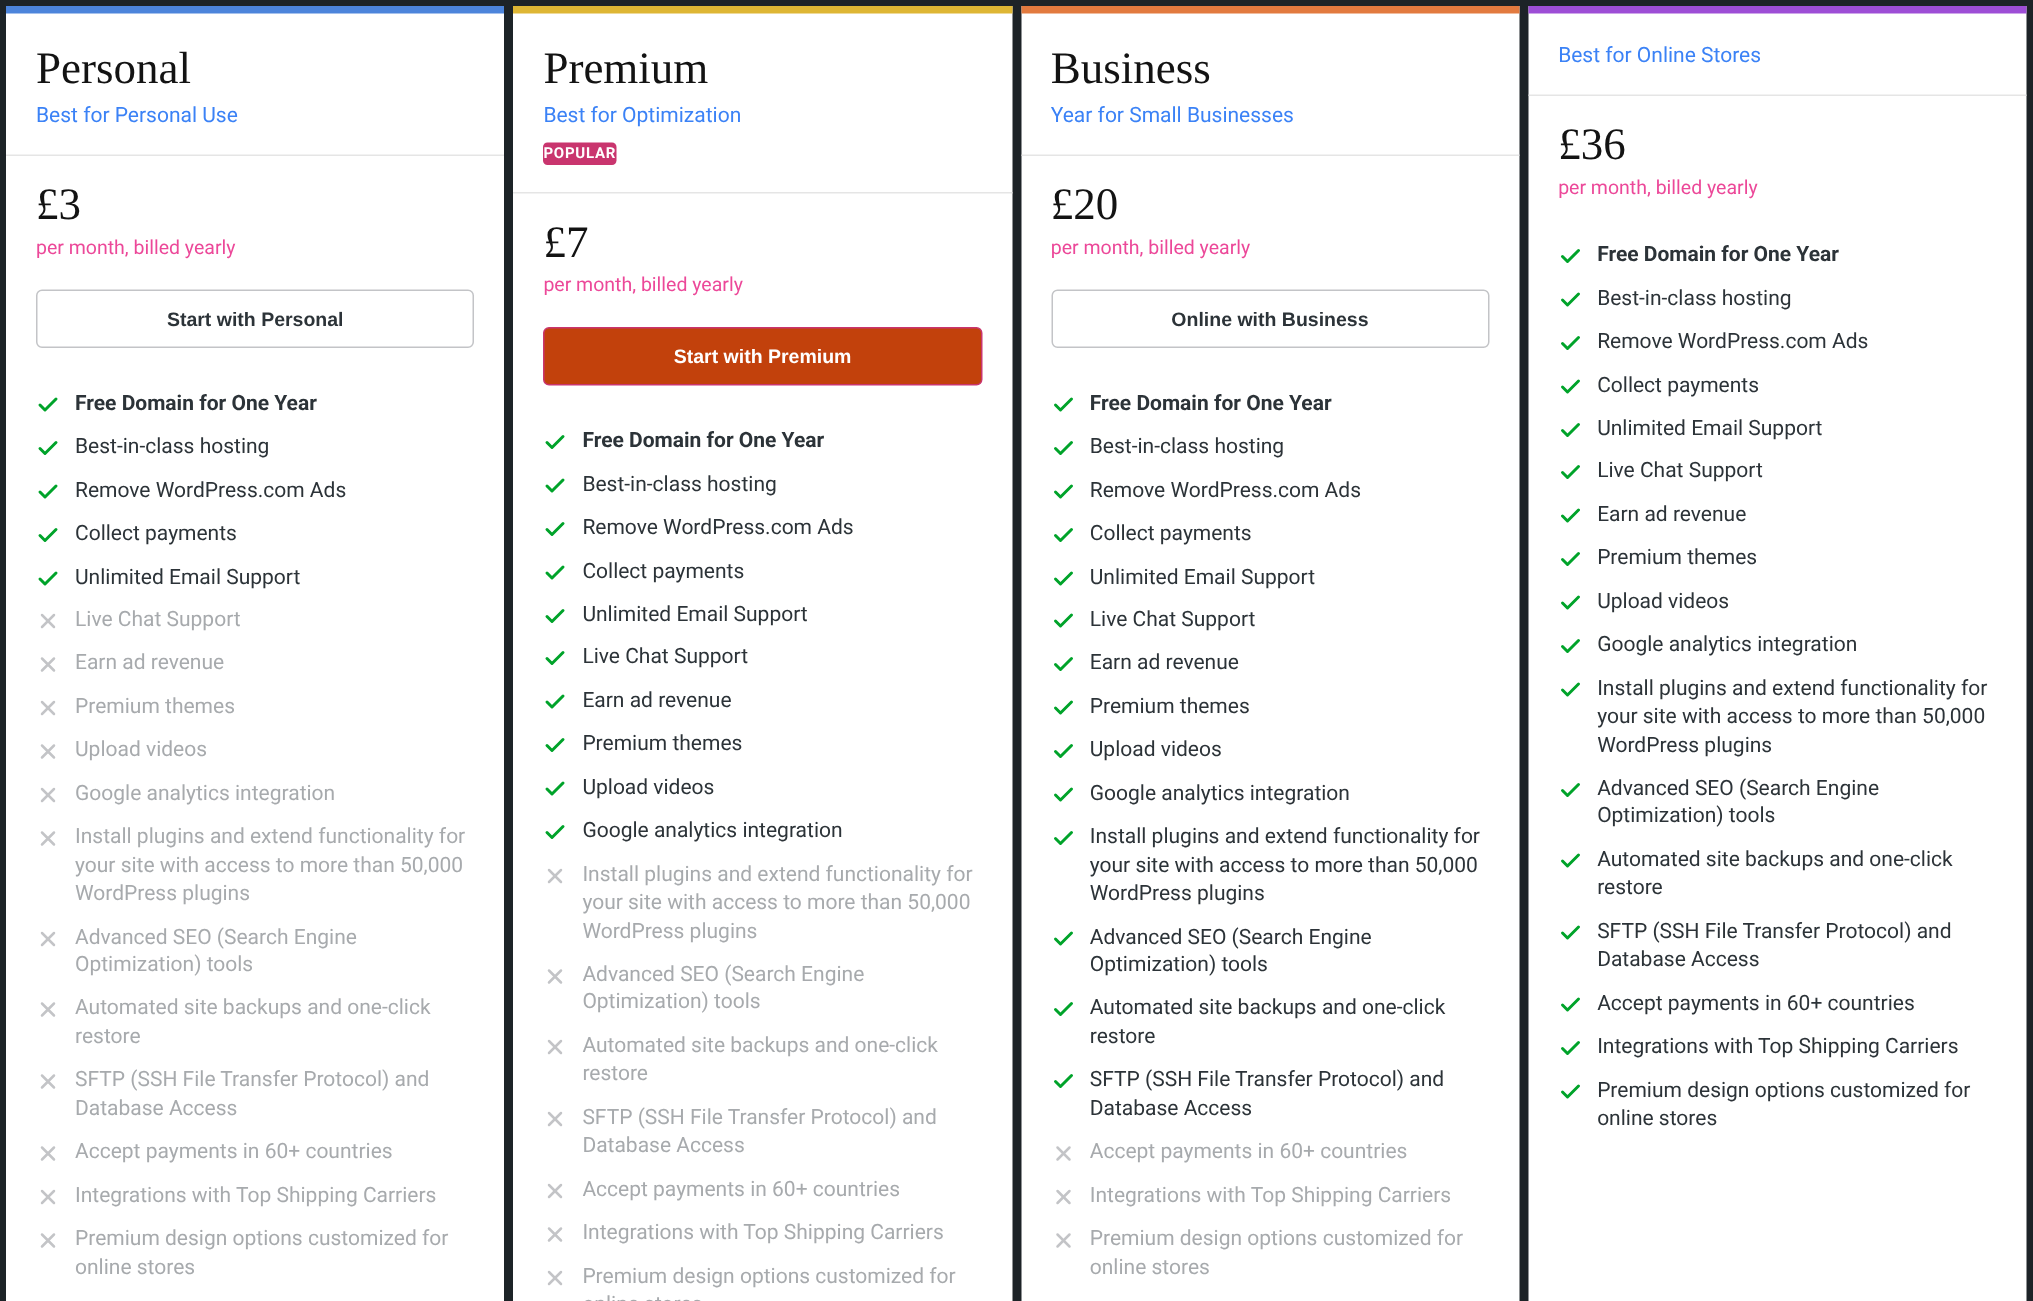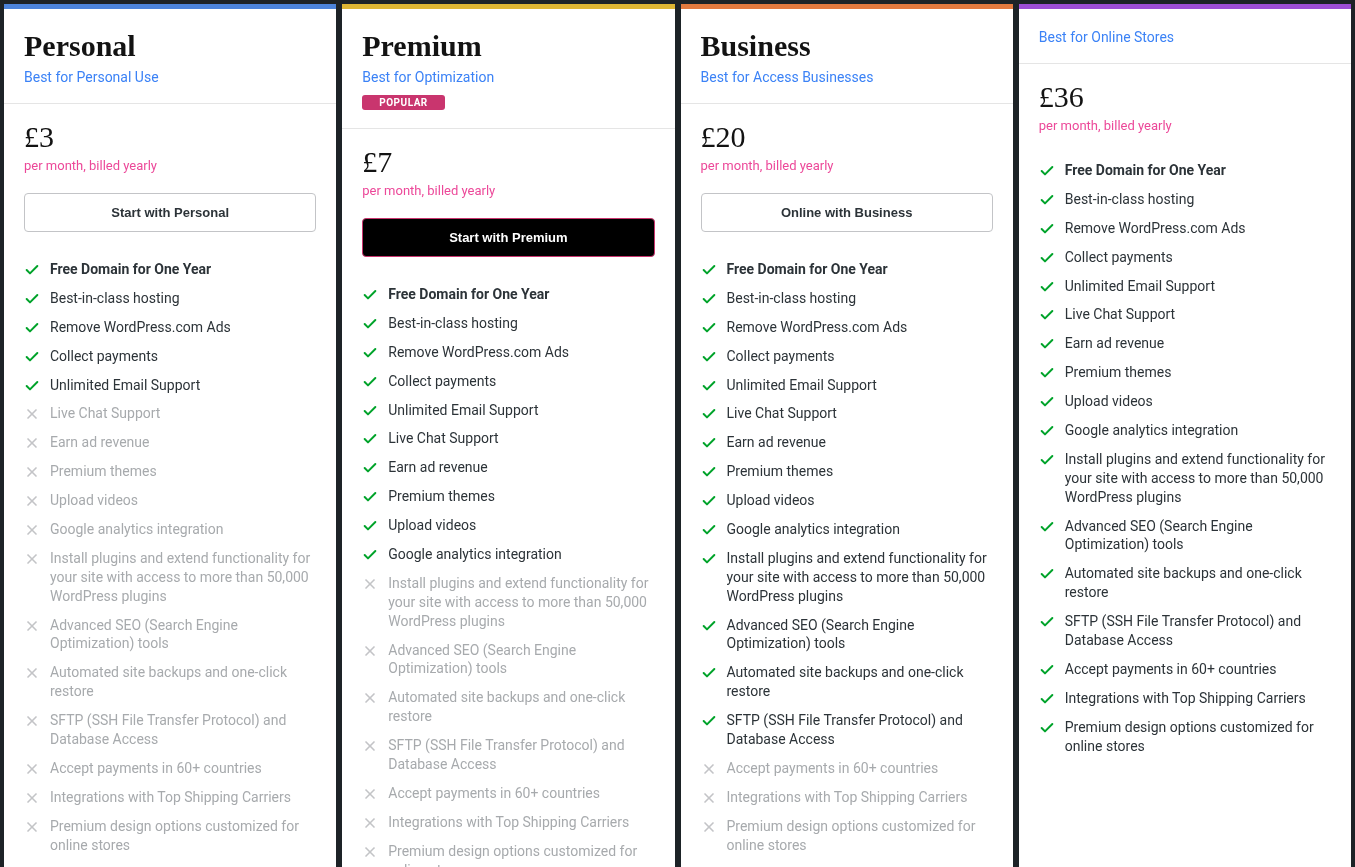--- a/index.html
+++ b/index.html
@@ -24,36 +24,36 @@
   .topbar {
     height: 5px;
     width: 100%;
   }
   .plan-inner {
     padding: 20px 20px 16px 20px;
   }
   .plan-name {
     font-family: Georgia, "Times New Roman", serif;
     font-size: 30px;
-    font-weight: 700;
+    font-weight: 400;
     color: #131313;
     margin-bottom: 6px;
   }
   .plan-sub {
     font-size: 14px;
     color: #3b82f6;
   }
   .badge {
     display: inline-block;
     background: #c9356e;
     color: #fff;
     font-size: 10px;
     font-weight: 700;
     letter-spacing: 0.5px;
-    padding: 2px 17px;
+    padding: 2px 0;
     border-radius: 3px;
     margin-top: 10px;
   }
   .divider {
     border-top: 1px solid #e5e5e5;
     margin: 18px -20px 0 -20px;
   }
   .price-block {
     margin-top: 16px;
   }
@@ -74,21 +74,21 @@
     font-size: 13px;
     font-weight: 600;
     border-radius: 4px;
     border: 1px solid #c3c4c7;
     background: #fff;
     color: #2c3338;
     cursor: pointer;
     text-align: center;
   }
   .cta.primary {
-    background: #000000;
+    background: #c2410c;
     border-color: #c9356e;
     color: #fff;
   }
   .features {
     list-style: none;
     margin-top: 28px;
   }
   .feature {
     display: flex;
     align-items: flex-start;
@@ -347,21 +347,21 @@
             <svg class="icon" viewBox="0 0 24 24" fill="none" stroke="#c3c4c7" stroke-width="2.5" stroke-linecap="round">
               <line x1="6" y1="6" x2="18" y2="18"></line>
               <line x1="18" y1="6" x2="6" y2="18"></line>
             </svg>
             <span class="txt off">Premium design options customized for online stores</span>
           </li>
         </ul></div>
     </div>
     <div class="plan">
       <div class="topbar" style="background:#e27a3f"></div>
-      <div class="plan-inner"><h2 class="plan-name">Business</h2><div class="plan-sub">Best for Access Businesses</div><div class="divider"></div><div class="price-block">
+      <div class="plan-inner"><h2 class="plan-name">Business</h2><div class="plan-sub">Year for Small Businesses</div><div class="divider"></div><div class="price-block">
           <div class="price">£20</div>
           <div class="price-sub">per month, billed yearly</div>
         </div><button class="cta">Online with Business</button><ul class="features">
           <li class="feature">
             <svg class="icon" viewBox="0 0 24 24" fill="none" stroke="#00a32a" stroke-width="3" stroke-linecap="round" stroke-linejoin="round">
               <polyline points="20 6 9 17 4 12"></polyline>
             </svg>
             <span class="txt bold">Free Domain for One Year</span>
           </li>
           <li class="feature">

